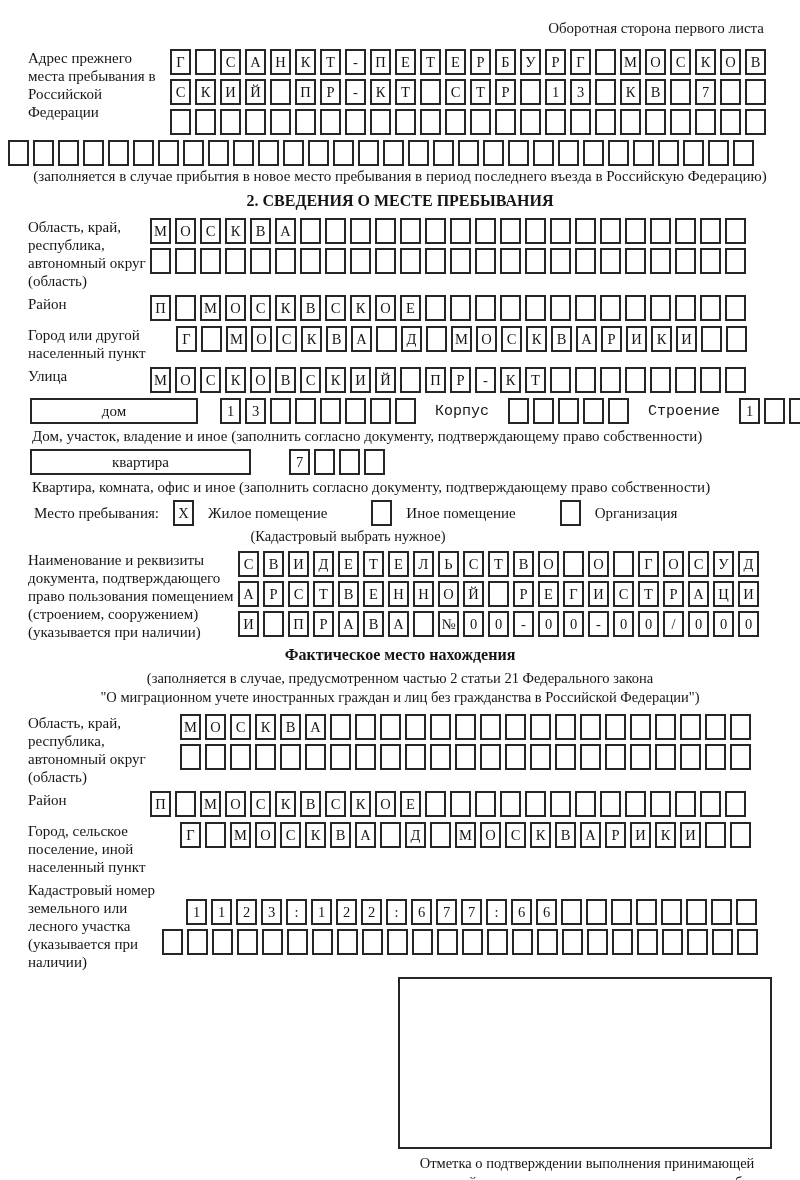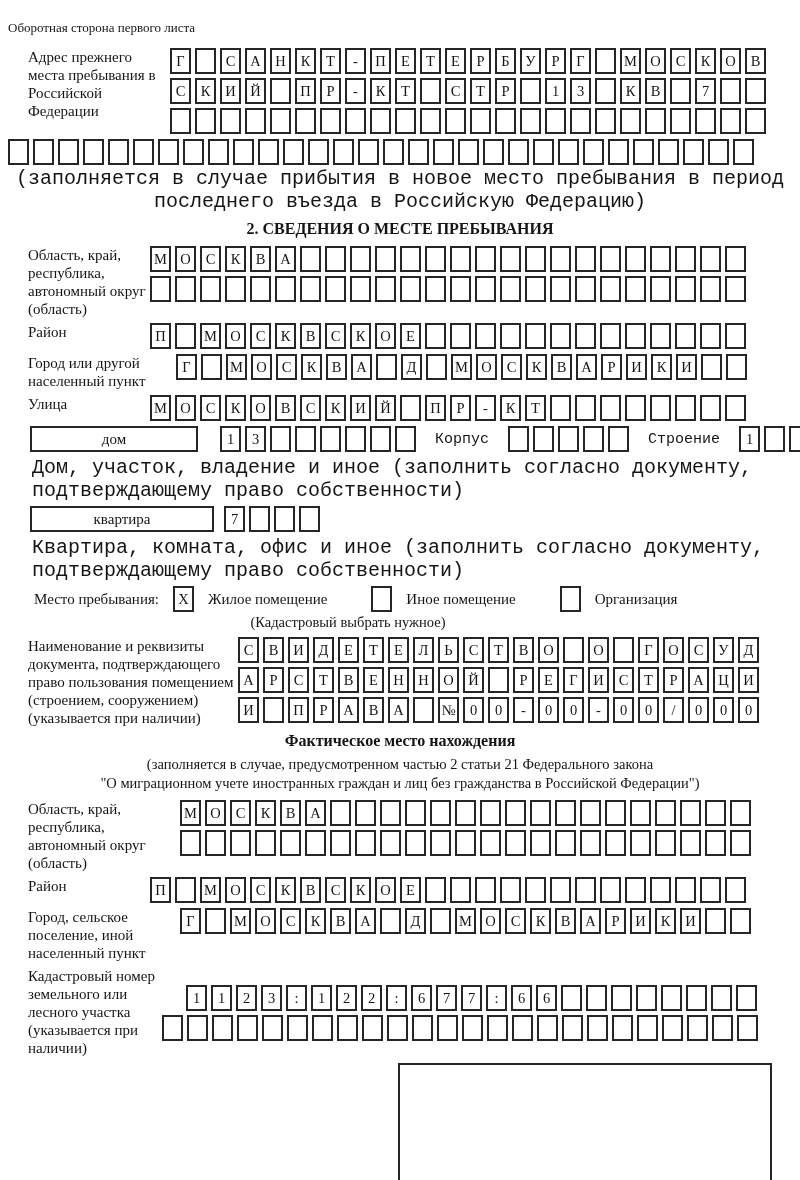--- a/index.html
+++ b/index.html
@@ -1,43 +1,43 @@
 <!DOCTYPE html>
 <html><head>
 <meta charset="utf-8">
 <style>
   html,body{margin:0;padding:0;background:#ffffff;}
   body{width:800px;height:1180px;overflow:hidden;color:#151515;
        font-family:"Liberation Serif","DejaVu Serif",serif;font-size:15px;}
   .page{padding:0 8px;}
-  .header-note{text-align:left;padding:20px 28px 0 0;font-size:13px;}
+  .header-note{text-align:right;padding:20px 28px 0 0;font-size:15px;}
 
   .frow{display:flex;align-items:flex-start;margin-bottom:5px;}
   .flabel{flex:none;padding-left:20px;line-height:18px;box-sizing:border-box;}
   .w162{width:162px;} .w142{width:142px;} .w168{width:168px;}
   .w230{width:230px;} .w172{width:172px;} .w154{width:154px;}
 
   .rowstack{display:flex;flex-direction:column;gap:4px;}
   .boxrow{display:flex;gap:4px;}
   .cell{display:inline-block;flex:none;width:21px;height:26px;border:2px solid #262626;
         box-sizing:border-box;text-align:center;line-height:22px;font-size:14.5px;background:#fff;}
   .indent24{margin-left:24px;}
   .fullrow{margin:2px 0 2px 0;}
 
-  .caption{font-size:20px;margin:1px 0 4px 0;font-family:Liberation Mono, monospace;}
+  .caption{font-size:15px;margin:1px 0 4px 0;}
   .caption.center{text-align:center;}
   .caption.left{padding-left:24px;}
   .sec-title{text-align:center;font-weight:bold;font-size:16px;margin:7px 0 8px 0;}
   .sub-center{text-align:center;font-size:14.5px;line-height:19px;}
 
   .inline-row{display:flex;align-items:center;margin:2px 0 4px 0;gap:10px;}
   .bigbox{flex:none;height:26px;border:2px solid #262626;box-sizing:border-box;
           text-align:center;line-height:22px;}
   .bb-dom{width:168px;margin-left:22px;margin-right:12px;}
-  .bb-kv{width:184px;margin-left:22px;margin-right:0;}
+  .bb-kv{width:221px;margin-left:22px;margin-right:28px;}
   .mini-label{padding:0 9px;white-space:nowrap;font-family:Liberation Mono, monospace;}
 
   .stay-row{display:flex;align-items:center;padding-left:26px;margin:3px 0 2px 0;}
   .stay-row .cell{margin:0 14px;}
   .stay-row .gapbig{margin-right:30px;}
   .stay-note{margin-left:170px;width:340px;text-align:center;font-size:14.5px;margin-bottom:6px;}
 
   .stamp-wrap{margin-left:390px;width:378px;margin-top:6px;}
   .stamp-box{width:374px;height:172px;border:2px solid #262626;box-sizing:border-box;background:#fff;}
   .stamp-caption{margin-top:5px;text-align:center;font-size:14.5px;line-height:19px;}

